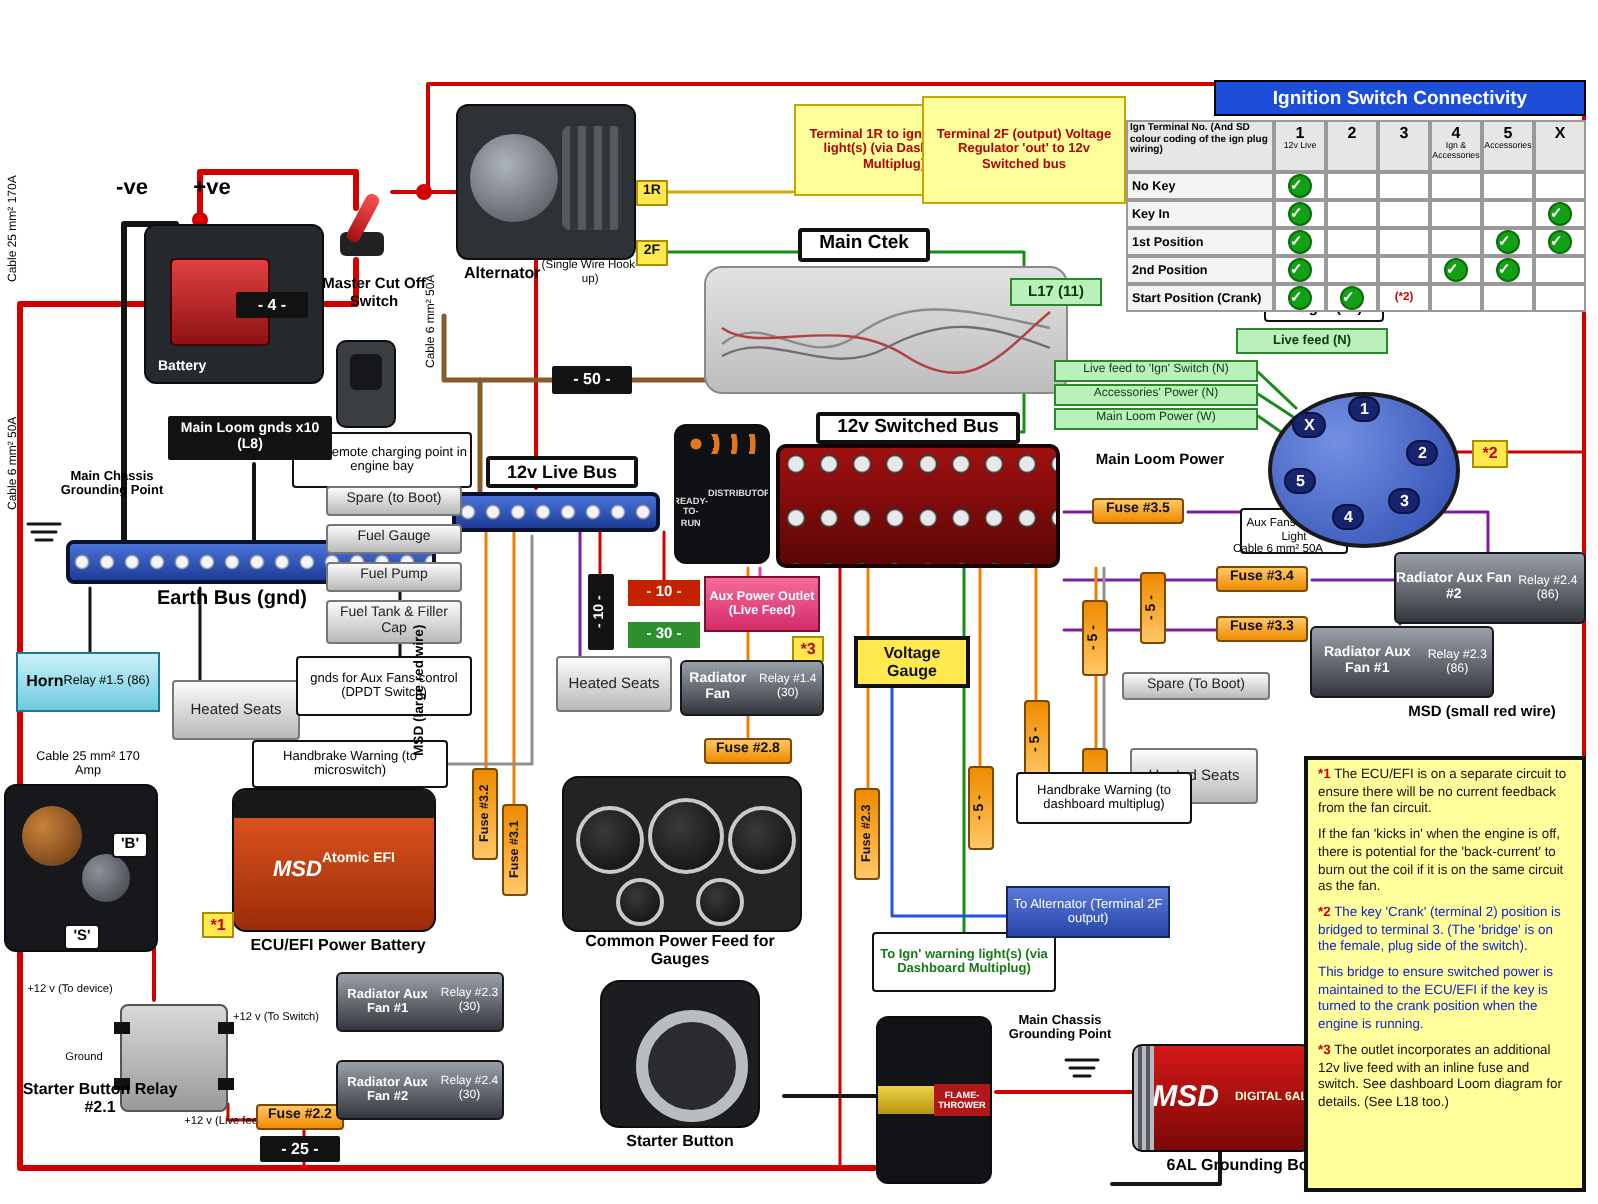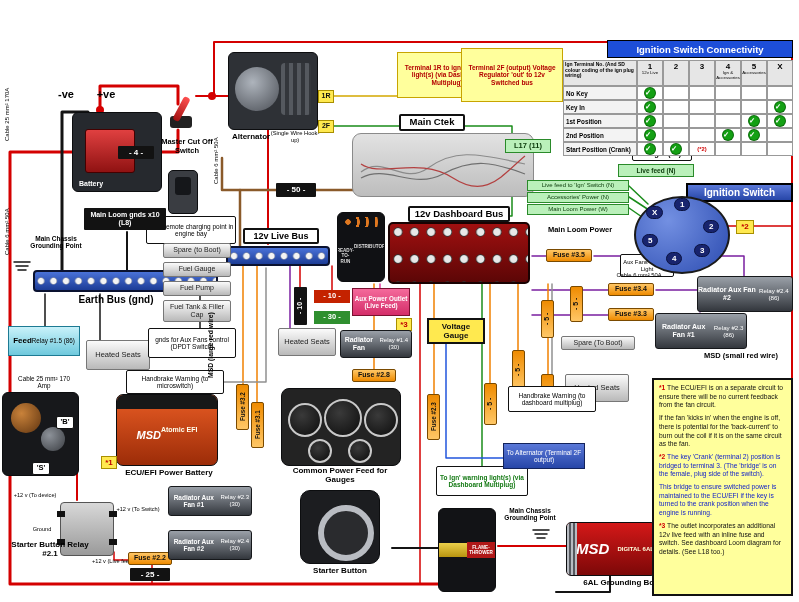--- a/index.html
+++ b/index.html
@@ -284,21 +284,21 @@
   <div class="box plain" style="left:22px;top:230px;width:68px;height:24px;font-size:6.5px;font-weight:bold;">Main Chassis Grounding Point</div>
 
   <div class="box plain vert" style="left:1px;top:58px;width:13px;height:112px;font-size:6px;">Cable 25 mm² 170A</div>
   <div class="box plain vert" style="left:1px;top:186px;width:13px;height:92px;font-size:6px;">Cable 6 mm² 50A</div>
   <div class="box plain vert" style="left:210px;top:120px;width:13px;height:82px;font-size:6px;">Cable 6 mm² 50A</div>
 
   <div class="box plain" style="left:56px;top:255px;width:120px;font-size:10px;font-weight:bold;margin-top:39px;">Earth Bus (gnd)</div>
   <div class="box busbar" style="left:33px;top:270px;width:185px;height:22px;"></div>
 
   <div class="box cyan col" style="left:8px;top:326px;width:72px;height:30px;">
-    <span style="font-size:8px;font-weight:bold;">Feed</span>
+    <span style="font-size:8px;font-weight:bold;">Horn</span>
     <span style="font-size:6.3px;">Relay #1.5 (86)</span>
   </div>
   <div class="box grey" style="left:86px;top:340px;width:64px;height:30px;font-size:7.5px;">Heated Seats</div>
   <div class="box plain" style="left:12px;top:372px;width:64px;height:20px;font-size:6.3px;">Cable 25 mm² 170 Amp</div>
 
   <div class="photo" style="left:2px;top:392px;width:75px;height:82px;background:#17181b;">
     <div style="position:absolute;left:8px;top:10px;width:30px;height:30px;border-radius:50%;background:radial-gradient(circle at 35% 35%,#c9823a,#5f3410);"></div>
     <div style="position:absolute;left:38px;top:34px;width:24px;height:24px;border-radius:50%;background:radial-gradient(circle at 35% 35%,#8d9299,#3a3d42);"></div>
   </div>
   <div class="box whitebox" style="left:56px;top:416px;width:18px;height:13px;font-size:7.5px;font-weight:bold;border-width:1px;">'B'</div>
@@ -340,34 +340,33 @@
     </g>
       </svg>
   </div>
   <div class="box chipG" style="left:505px;top:139px;width:46px;height:14px;font-size:7.5px;">L17 (11)</div>
 
   <div class="box whitebox" style="left:632px;top:147px;width:60px;height:14px;font-size:7.5px;font-weight:bold;border-width:1px;">Plug A (21)</div>
   <div class="box chipG" style="left:618px;top:164px;width:76px;height:13px;font-size:6.5px;">Live feed (N)</div>
   <div class="box chipG" style="left:527px;top:180px;width:102px;height:11px;font-size:6px;font-weight:normal;">Live feed to 'Ign' Switch (N)</div>
   <div class="box chipG" style="left:527px;top:192px;width:102px;height:11px;font-size:6px;font-weight:normal;">Accessories' Power (N)</div>
   <div class="box chipG" style="left:527px;top:204px;width:102px;height:11px;font-size:6px;font-weight:normal;">Main Loom Power (W)</div>
-  <div class="box blue" style="left:686px;top:183px;width:107px;height:19px;font-size:10px;border:2px solid #000;">Ignition Switch</div>
   <div style="position:absolute;left:634px;top:196px;width:92px;height:74px;border-radius:50%;background:radial-gradient(circle at 35% 30%,#7390e2,#2b4bb0);border:2px solid #1a1a1a;z-index:3;"></div>
   <span class="tpill" style="left:646px;top:206px;">X</span>
   <span class="tpill" style="left:674px;top:198px;">1</span>
   <span class="tpill" style="left:703px;top:220px;">2</span>
   <span class="tpill" style="left:694px;top:244px;">3</span>
   <span class="tpill" style="left:666px;top:252px;">4</span>
   <span class="tpill" style="left:642px;top:234px;">5</span>
   <div class="box chipY" style="left:736px;top:220px;width:18px;height:14px;font-size:8px;">*2</div>
   <div class="box plain" style="left:534px;top:226px;width:92px;font-size:7.5px;font-weight:bold;">Main Loom Power</div>
 
   <div class="box whitebox" style="left:243px;top:228px;width:76px;height:16px;font-size:9px;font-weight:bold;border-width:2px;">12v Live Bus</div>
   <div class="box busbar" style="left:226px;top:246px;width:104px;height:20px;"></div>
-  <div class="box whitebox" style="left:408px;top:206px;width:102px;height:16px;font-size:9.5px;font-weight:bold;border-width:2px;">12v Dashboard Bus</div>
+  <div class="box whitebox" style="left:408px;top:206px;width:102px;height:16px;font-size:9.5px;font-weight:bold;border-width:2px;">12v Switched Bus</div>
   <div class="box redpanel" style="left:388px;top:222px;width:142px;height:62px;"></div>
 
   <div class="photo col box" style="left:337px;top:212px;width:48px;height:70px;background:#101114;display:flex;">
     <div style="position:absolute;top:4px;left:4px;right:4px;height:10px;background:repeating-radial-gradient(circle at 6px 5px,#e07820 0 2.5px,rgba(0,0,0,0) 3px 9px);"></div>
     <span style="color:#ddd;font-size:4.6px;font-weight:bold;margin-top:18px;">READY-TO-RUN</span>
     <span style="color:#ddd;font-size:4.6px;font-weight:bold;">DISTRIBUTOR</span>
   </div>
 
   <div class="box grey" style="left:163px;top:243px;width:68px;height:15px;font-size:7px;">Spare (to Boot)</div>
   <div class="box grey" style="left:163px;top:262px;width:68px;height:15px;font-size:7px;">Fuel Gauge</div>

